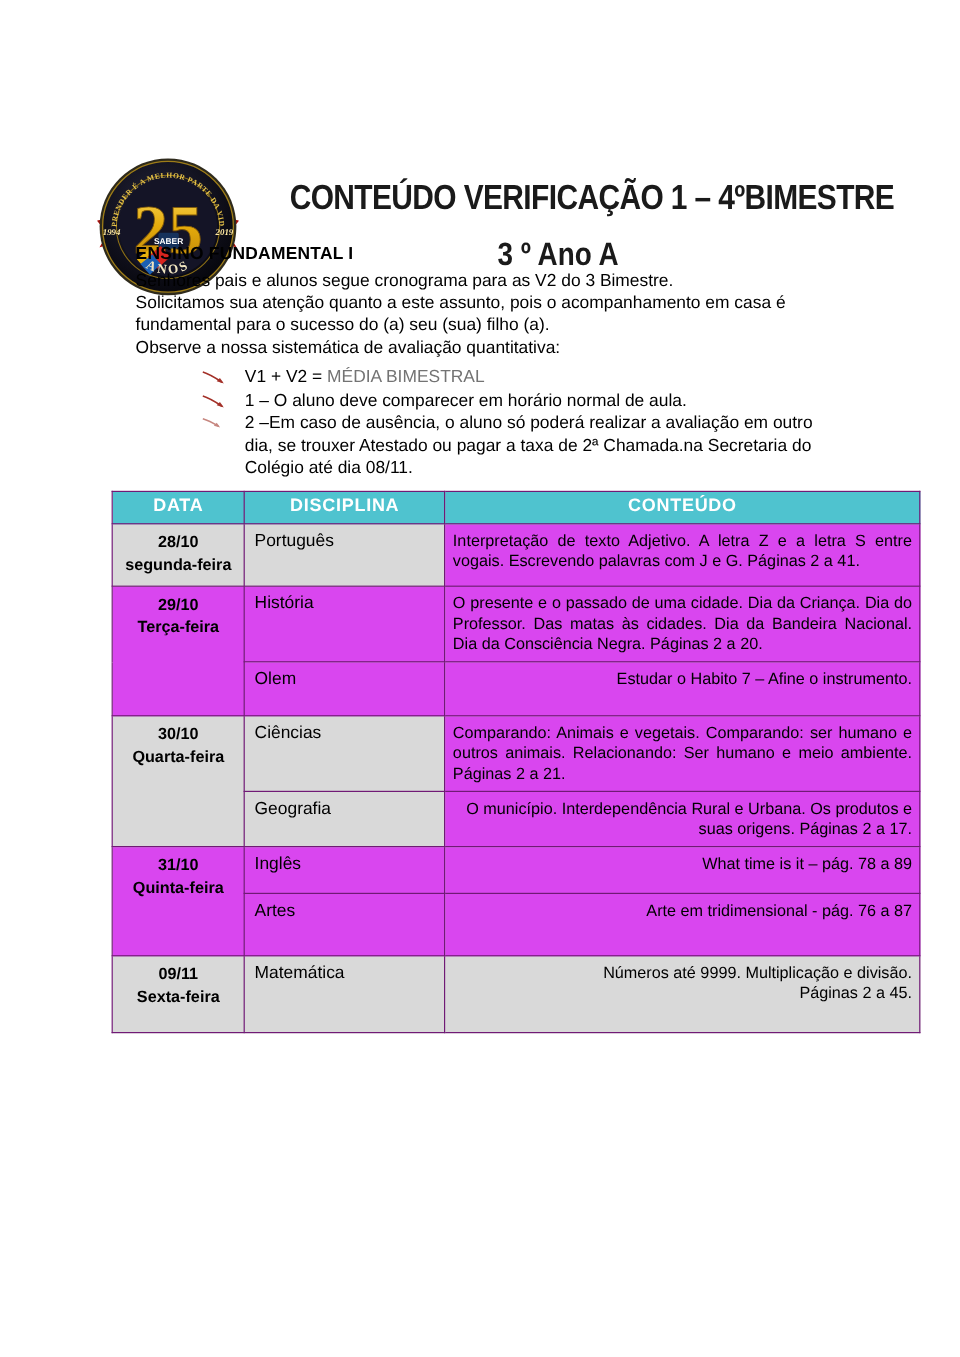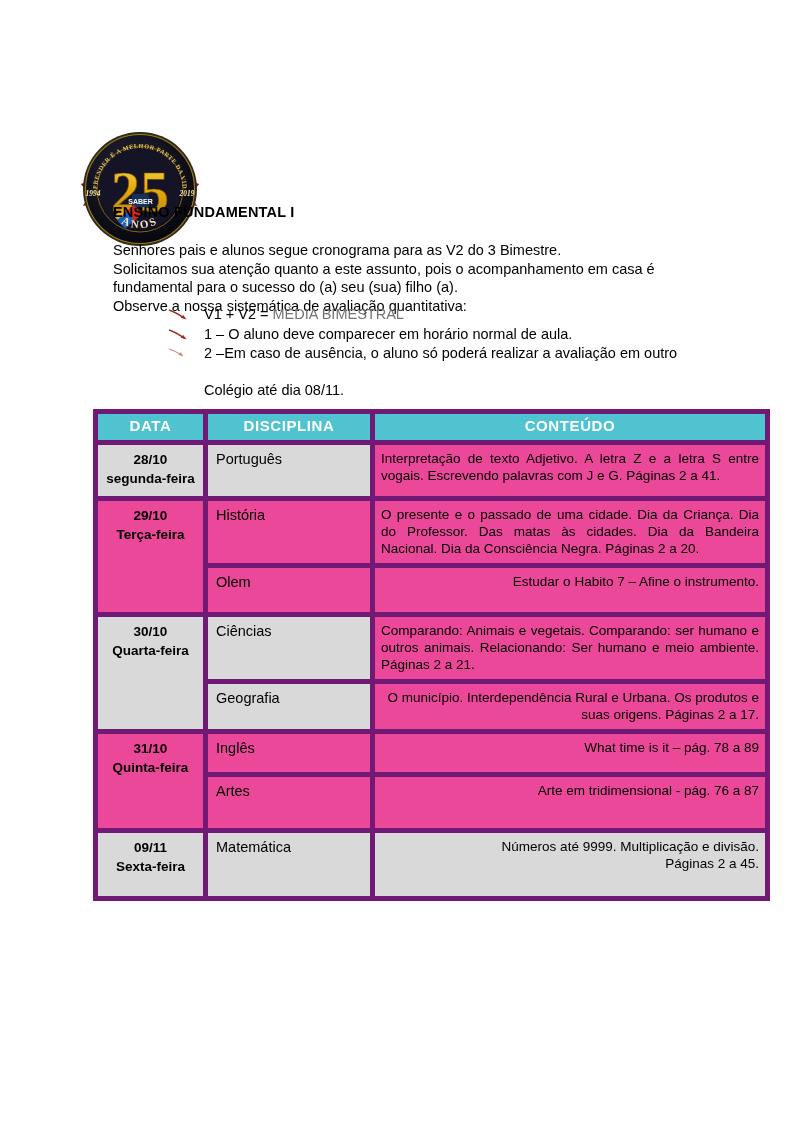--- a/index.html
+++ b/index.html
@@ -80,21 +80,21 @@
   }
   .level-label {
     font-size: 14.5px;
     font-weight: bold;
     line-height: 18px;
     letter-spacing: 0.2px;
   }
   .para {
     font-size: 14.5px;
     line-height: 18.5px;
-    margin-top: 20px;
+    margin-top: 4px;
   }
   .para div { white-space: nowrap; }
 
   
   .bullets {
     position: absolute;
     left: 168px;
     top: 305px;
     width: 560px;
   }
@@ -118,21 +118,21 @@
   
   table.schedule {
     position: absolute;
     left: 93px;
     top: 409px;
     width: 674px;
     border-collapse: collapse;
     table-layout: fixed;
   }
   table.schedule td, table.schedule th {
-    border: 5px solid #701a75;
+    border: 1px solid #701a75;
     vertical-align: top;
     padding: 0;
   }
   .th-cell {
     background: #4fc3cf;
     color: #ffffff;
     font-weight: bold;
     font-size: 15px;
     text-align: center;
     letter-spacing: 0.6px;
@@ -158,21 +158,21 @@
     padding: 5px 0 6px 8px !important;
   }
   .cell-cont {
     font-size: 13.5px;
     line-height: 17px;
     padding: 5px 6px 6px 6px !important;
     text-align: justify;
   }
   .cell-cont.left { text-align: right; }
   .gray { background: #d9d9d9; margin-left: 39px; }
-  .white { background: #ec4899; }
+  .white { background: #d946ef; }
 </style>
 </head>
 <body>
 
 <div class="page">
 
   <div class="header">
 
     <div class="logo">
       <svg viewBox="0 0 122 122" width="122" height="122" aria-hidden="true">
@@ -222,20 +222,24 @@
 
         <text font-family="'Liberation Serif', serif" font-size="11" font-weight="bold" fill="#f0e4c0" letter-spacing="2.2">
           <textPath href="#arcBottom" startOffset="50%" text-anchor="middle">ANOS</textPath>
         </text>
 
         <text x="14" y="68" text-anchor="middle" font-family="'Liberation Serif', serif" font-size="7.4" font-style="italic" font-weight="bold" fill="#ffe9a0">1994</text>
         <text x="108" y="68" text-anchor="middle" font-family="'Liberation Serif', serif" font-size="7.4" font-style="italic" font-weight="bold" fill="#ffe9a0">2019</text>
       </svg>
     </div>
 
+    <div class="title-block">
+      <div class="title-main">CONTEÚDO VERIFICAÇÃO 1 – 4ºBIMESTRE</div>
+      <div class="title-sub">3 º Ano A</div>
+    </div>
   </div>
 
   <div class="body-wrap">
     <div class="level-label">ENSINO FUNDAMENTAL I</div>
 
     <div class="para">
       <div>Senhores pais e alunos segue cronograma para as V2 do 3 Bimestre.</div>
       <div>Solicitamos sua atenção quanto a este assunto, pois o acompanhamento em casa é</div>
       <div>fundamental para o sucesso do (a)  seu (sua)  filho (a).</div>
       <div>Observe a nossa sistemática de avaliação quantitativa:</div>
@@ -265,21 +269,21 @@
     </div>
 
     <div class="bullet-row">
       <span class="arrow-icon">
         <svg viewBox="0 0 22 14" width="22" height="14">
           <path d="M1 2 C 5 3.2, 9 5.2, 14 8.2" stroke="#c6867f" stroke-width="1.2" fill="none"></path>
           <path d="M15.5 9.2 L 10.2 7.8 L 12.6 5.3 Z" fill="#c6867f"></path>
         </svg>
       </span>
       <span>2 –Em caso de  ausência, o aluno só poderá realizar a avaliação em outro</span><br>
-      <br>
+      <span>dia, se trouxer Atestado ou pagar a taxa de 2ª Chamada.na Secretaria do</span><br>
       <span>Colégio até dia 08/11.</span>
     </div>
   </div>
 
   <table class="schedule">
     <colgroup>
       <col class="col-data">
       <col class="col-disc">
       <col class="col-cont">
     </colgroup>

